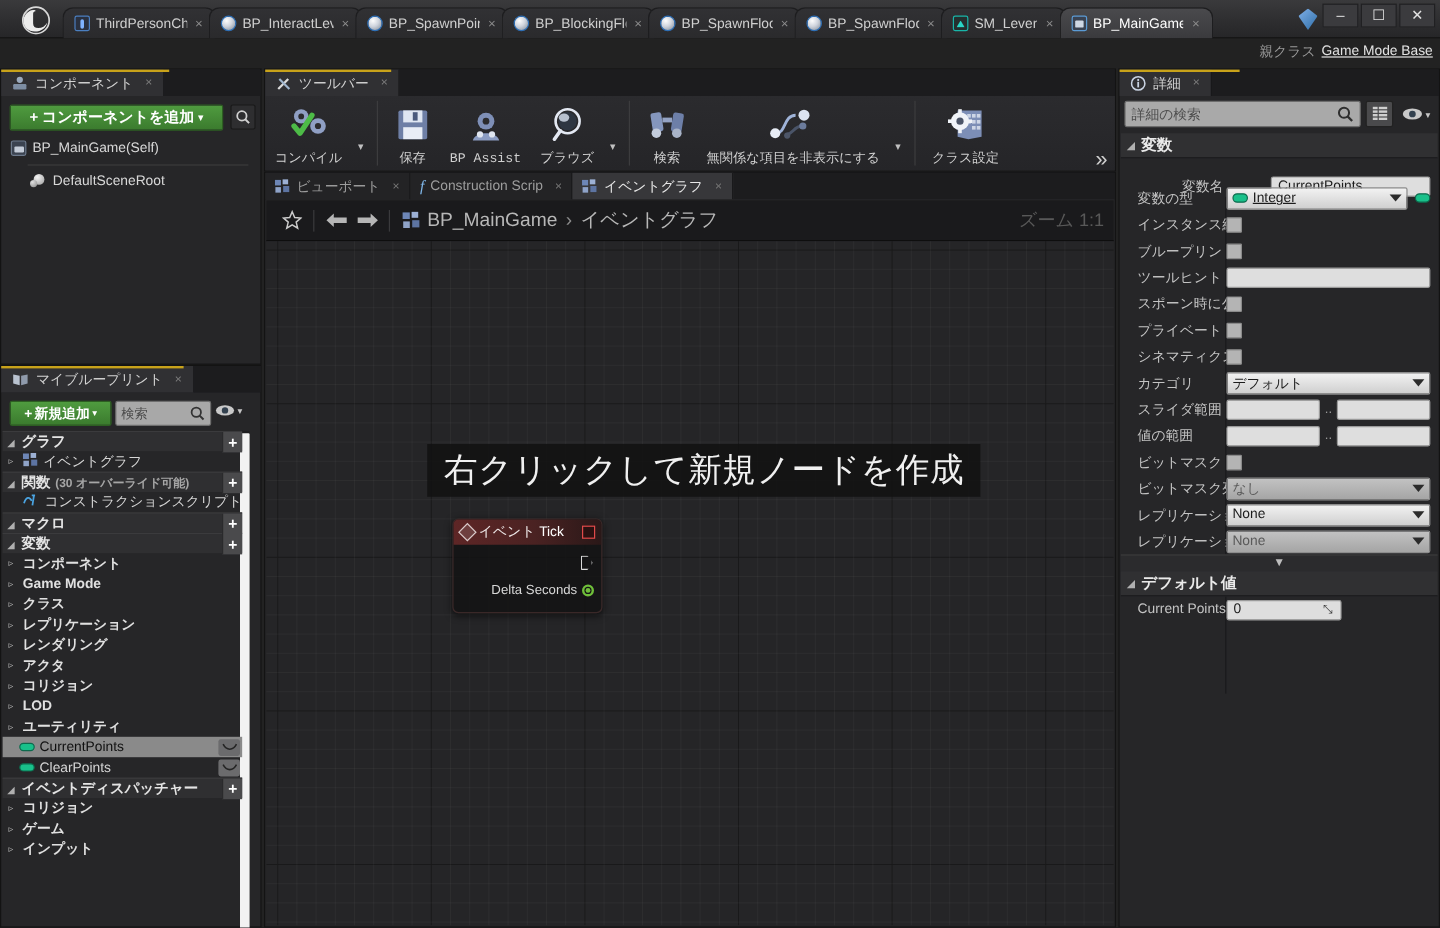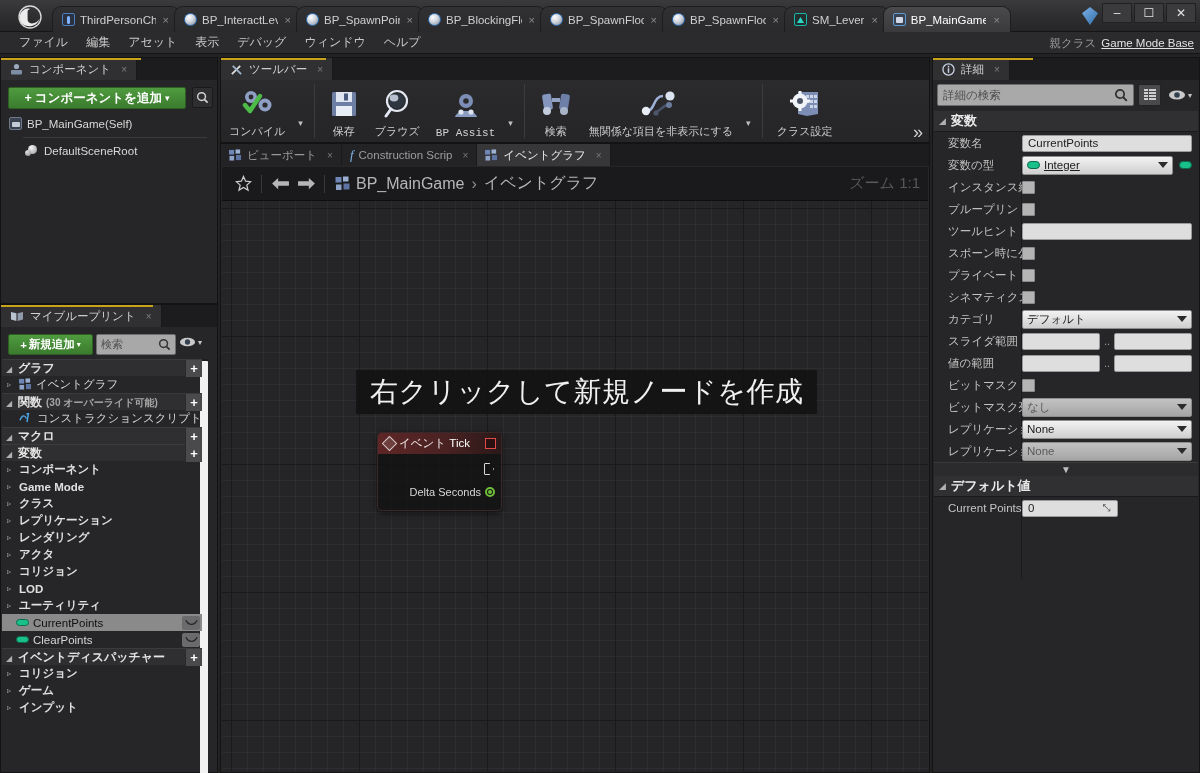--- a/index.html
+++ b/index.html
@@ -312,29 +312,20 @@
         </div>
       </div>
     <div class="blue-diamond"></div>
     <div class="wbtns">
       <div class="wbtn">–</div>
       <div class="wbtn">☐</div>
       <div class="wbtn close">✕</div>
     </div>
   </div>
 
-  <div class="menubar">
-      <span class="menuitem">ファイル</span>
-      <span class="menuitem">編集</span>
-      <span class="menuitem">アセット</span>
-      <span class="menuitem">表示</span>
-      <span class="menuitem">デバッグ</span>
-      <span class="menuitem">ウィンドウ</span>
-      <span class="menuitem">ヘルプ</span>
-    </div>
   <div class="parent-class">
     <span class="pc-label">親クラス</span>
     <span class="pc-value">Game Mode Base</span>
   </div>
 
   <div class="panel" id="components">
     <div class="ptab-accent" style="left:0;width:140px;"></div>
     <div class="panel-tabrow">
       <div class="ptab">
         <svg width="13" height="13" viewBox="0 0 13 13">
@@ -576,40 +567,40 @@
               <rect x="3" y="3" width="24" height="24" rx="1.5" fill="#6e7fa6"></rect>
               <rect x="7" y="3" width="16" height="10" fill="#dfe6f2"></rect>
               <rect x="15" y="4.5" width="4" height="7" fill="#4a5a7d"></rect>
               <rect x="7" y="17" width="16" height="10" fill="#e8edf6"></rect>
             </svg>
           </div>
           <div class="lbl">保存</div>
         </div>
         <div class="tb-btn">
           <div class="tb-ico">
-            <svg width="30" height="30" viewBox="0 0 30 30">
-              <ellipse cx="15" cy="12" rx="10" ry="10" fill="none" stroke="#e3e8f2" stroke-width="2.2"></ellipse>
-              <ellipse cx="15" cy="12" rx="7.6" ry="7.6" fill="#2e3642"></ellipse>
-              <ellipse cx="12" cy="9" rx="4.4" ry="3.4" fill="#cfd8e6" opacity="0.85"></ellipse>
-              <line x1="9" y1="20" x2="4" y2="27" stroke="#e3e8f2" stroke-width="3" stroke-linecap="round"></line>
-            </svg>
-          </div>
-          <div class="lbl">ブラウズ</div>
-        </div>
-        <div class="tb-btn">
-          <div class="tb-ico">
             <svg width="32" height="30" viewBox="0 0 32 30">
               <circle cx="16" cy="9" r="7" fill="#7e8fb7"></circle>
               <circle cx="16" cy="9" r="2.8" fill="#2b2b2e"></circle>
               <path d="M5 25 C7 17 25 17 27 25 Z" fill="#8b9cc2"></path>
               <circle cx="11" cy="20" r="2.6" fill="#dfe5f0"></circle>
               <circle cx="21" cy="20" r="2.6" fill="#dfe5f0"></circle>
             </svg>
           </div>
           <div class="lbl">BP Assist</div>
+        </div>
+        <div class="tb-btn">
+          <div class="tb-ico">
+            <svg width="30" height="30" viewBox="0 0 30 30">
+              <ellipse cx="15" cy="12" rx="10" ry="10" fill="none" stroke="#e3e8f2" stroke-width="2.2"></ellipse>
+              <ellipse cx="15" cy="12" rx="7.6" ry="7.6" fill="#2e3642"></ellipse>
+              <ellipse cx="12" cy="9" rx="4.4" ry="3.4" fill="#cfd8e6" opacity="0.85"></ellipse>
+              <line x1="9" y1="20" x2="4" y2="27" stroke="#e3e8f2" stroke-width="3" stroke-linecap="round"></line>
+            </svg>
+          </div>
+          <div class="lbl">ブラウズ</div>
         </div>
         <div class="tb-caret">▾</div>
       </div>
       <div class="tb-sep"></div>
 
       <div class="tb-group">
         <div class="tb-btn">
           <div class="tb-ico">
             <svg width="34" height="30" viewBox="0 0 34 30">
               <rect x="4" y="5" width="9" height="16" rx="2" fill="#8496bd" transform="rotate(-9 8 13)"></rect>
@@ -797,21 +788,21 @@
         <span style="font-size:8px;color:#c6c6c6;">▾</span>
       </div>
     </div>
 
     <div class="vdiv" style="top: 106px; height: 414px; bottom: auto;"></div>
     <div id="det-body" style="position:absolute;left:0;right:0;top:53px;bottom:0;">
         <div class="det-section" style="top: 0px;">
           <span class="arr" style="font-size:9px">◢</span>
           <span>変数</span>
         </div>
-        <div class="prow" style="top: 21px;">
+        <div class="prow" style="top: 33px; margin-left: 37px;">
           <div class="plabel">変数名</div>
           <div class="pfield">
             <div class="tbox" style="flex:1;">
               <span>CurrentPoints</span>
             </div>
           </div>
         </div>
         <div class="prow" style="top: 43px;">
           <div class="plabel">変数の型</div>
           <div class="pfield">

